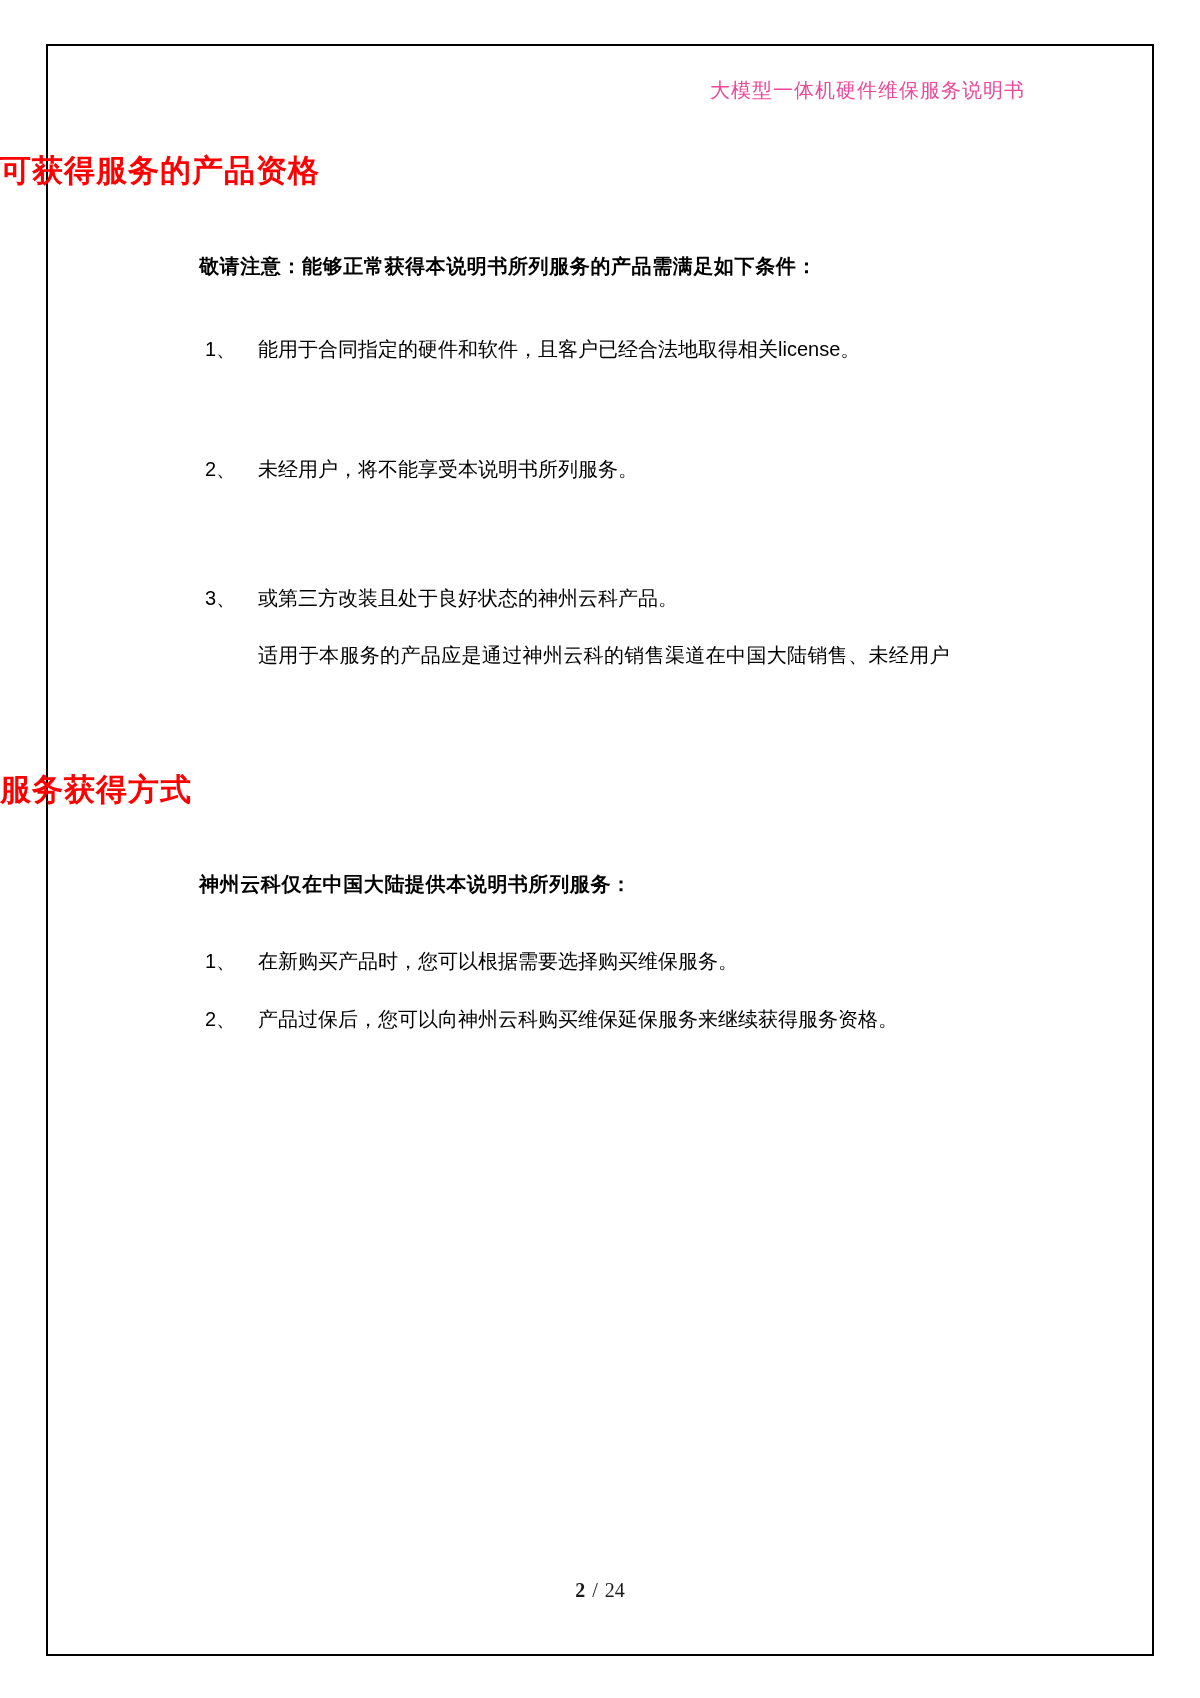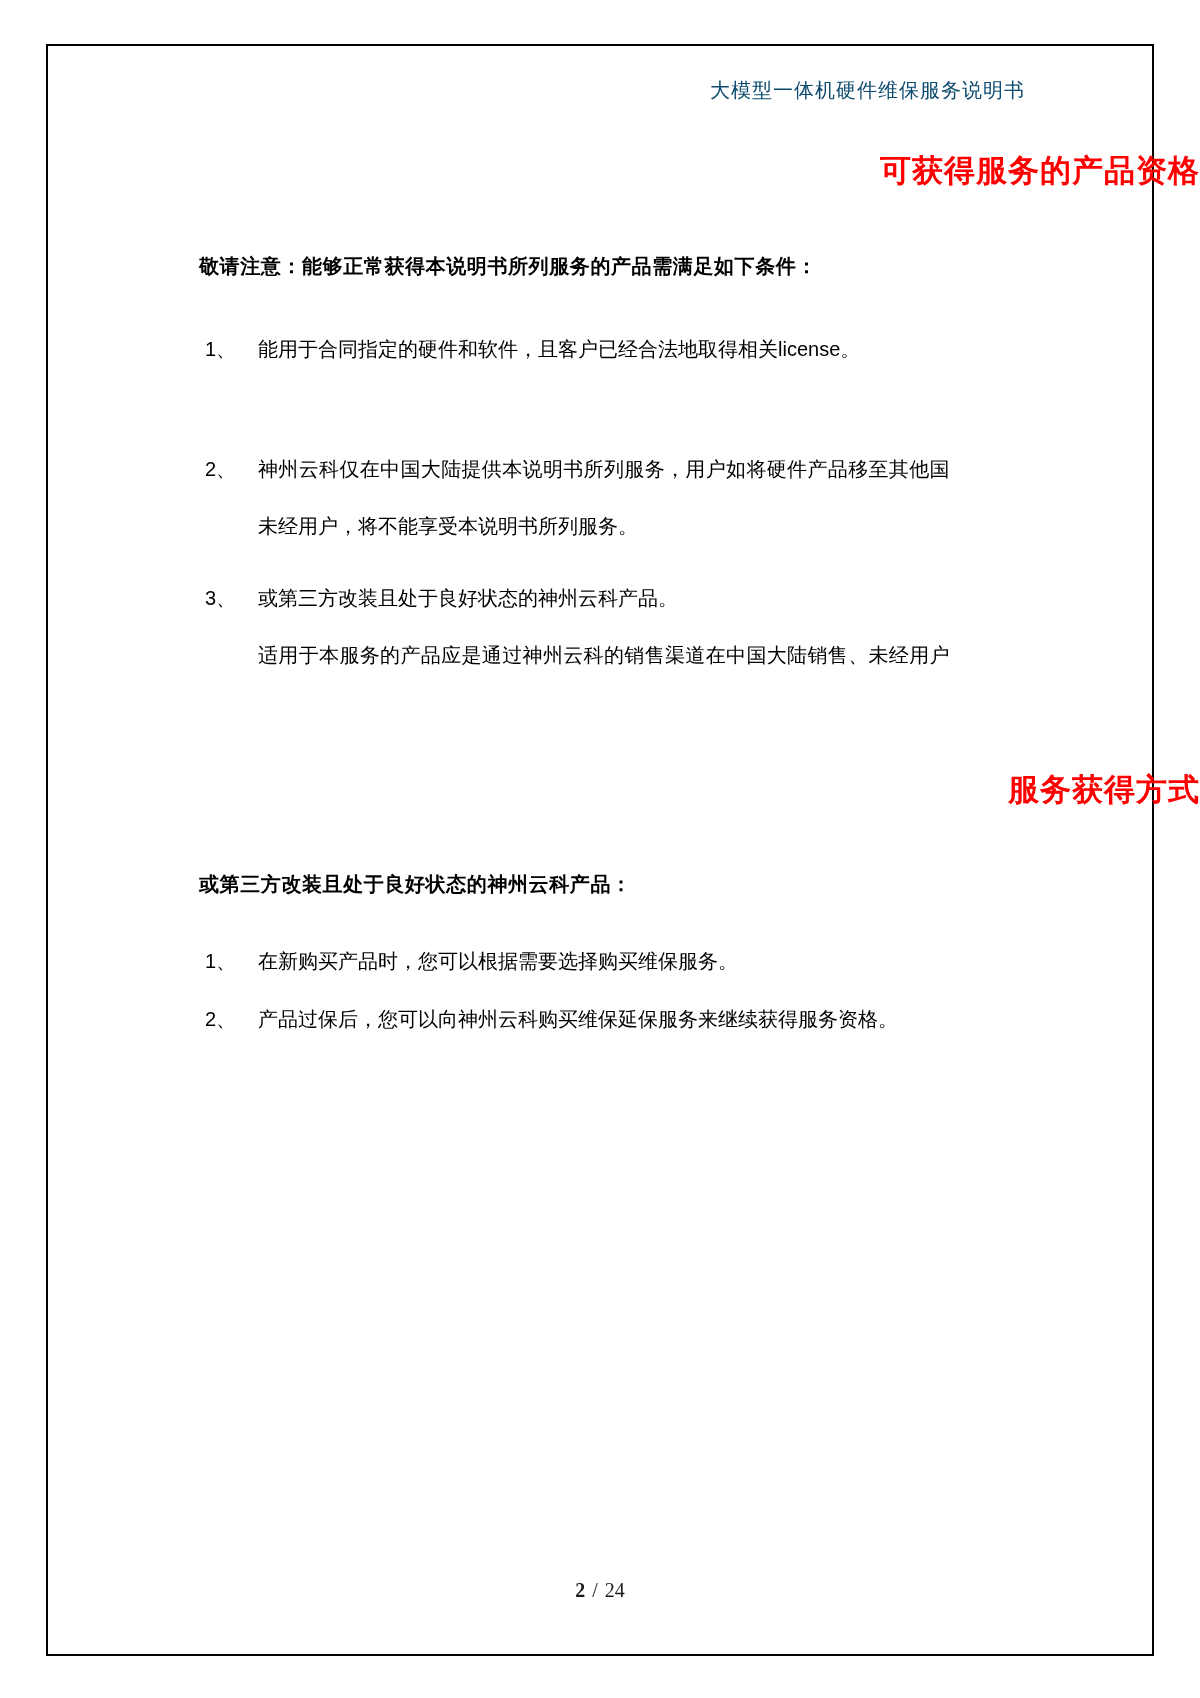--- a/index.html
+++ b/index.html
@@ -20,26 +20,26 @@
     top: 44px; left: 46px; right: 46px; bottom: 42px;
     border: 2px solid #000000;
     pointer-events: none;
   }
   .header {
     position: absolute;
     top: 76px; right: 175px;
     font-family: "Liberation Serif", "DejaVu Serif", serif;
     font-size: 20px; line-height: 28px;
     letter-spacing: 1px;
-    color: #0c4a6e;
+    color: #ec4899;
   }
   .sec-title {
     position: absolute;
     left: 0; width: 100%;
-    text-align: right;
+    text-align: left;
     font-size: 31px; line-height: 38px;
     font-weight: 800;
     letter-spacing: 1px;
   }
   .t1 { top: 152px; }
   .t2 { top: 771px; font-family: Liberation Serif, serif; }
   .intro {
     position: absolute;
     left: 199px;
     font-size: 20px; line-height: 57px;
@@ -99,36 +99,35 @@
   <div class="item it1">
     <span class="num">1、</span>
     <div class="txt">
       <div class="line">能用于合同指定的硬件和软件，且客户已经合法地取得相关license。</div>
     </div>
   </div>
 
   <div class="item it2">
     <span class="num">2、</span>
     <div class="txt">
-      <div class="line j">神州云科仅在中国大陆提供本说明书所列服务，用户如将硬件产品移至其他国</div>
       <div class="line">未经用户，将不能享受本说明书所列服务。</div>
     </div>
   </div>
 
   <div class="item it3">
     <span class="num">3、</span>
     <div class="txt">
       <div class="line">或第三方改装且处于良好状态的神州云科产品。</div>
       <div class="line j">适用于本服务的产品应是通过神州云科的销售渠道在中国大陆销售、未经用户</div>
     </div>
   </div>
 
   <div class="sec-title t2" style="color: rgb(255, 0, 0);">服务获得方式</div>
 
-  <p class="intro i2">或第三方改装且处于良好状态的神州云科产品：</p>
+  <p class="intro i2">神州云科仅在中国大陆提供本说明书所列服务：</p>
 
   <div class="item it4">
     <span class="num">1、</span>
     <div class="txt">
       <div class="line">在新购买产品时，您可以根据需要选择购买维保服务。</div>
     </div>
   </div>
 
   <div class="item it5">
     <span class="num">2、</span>

